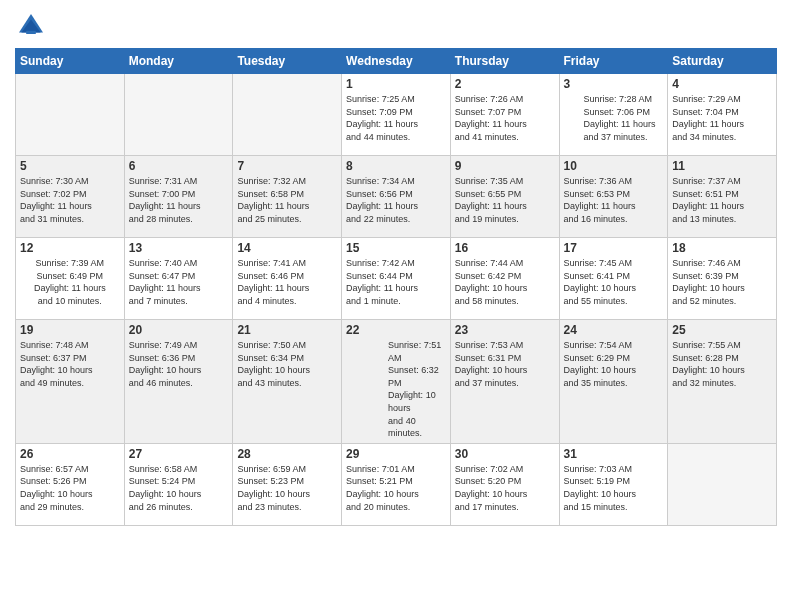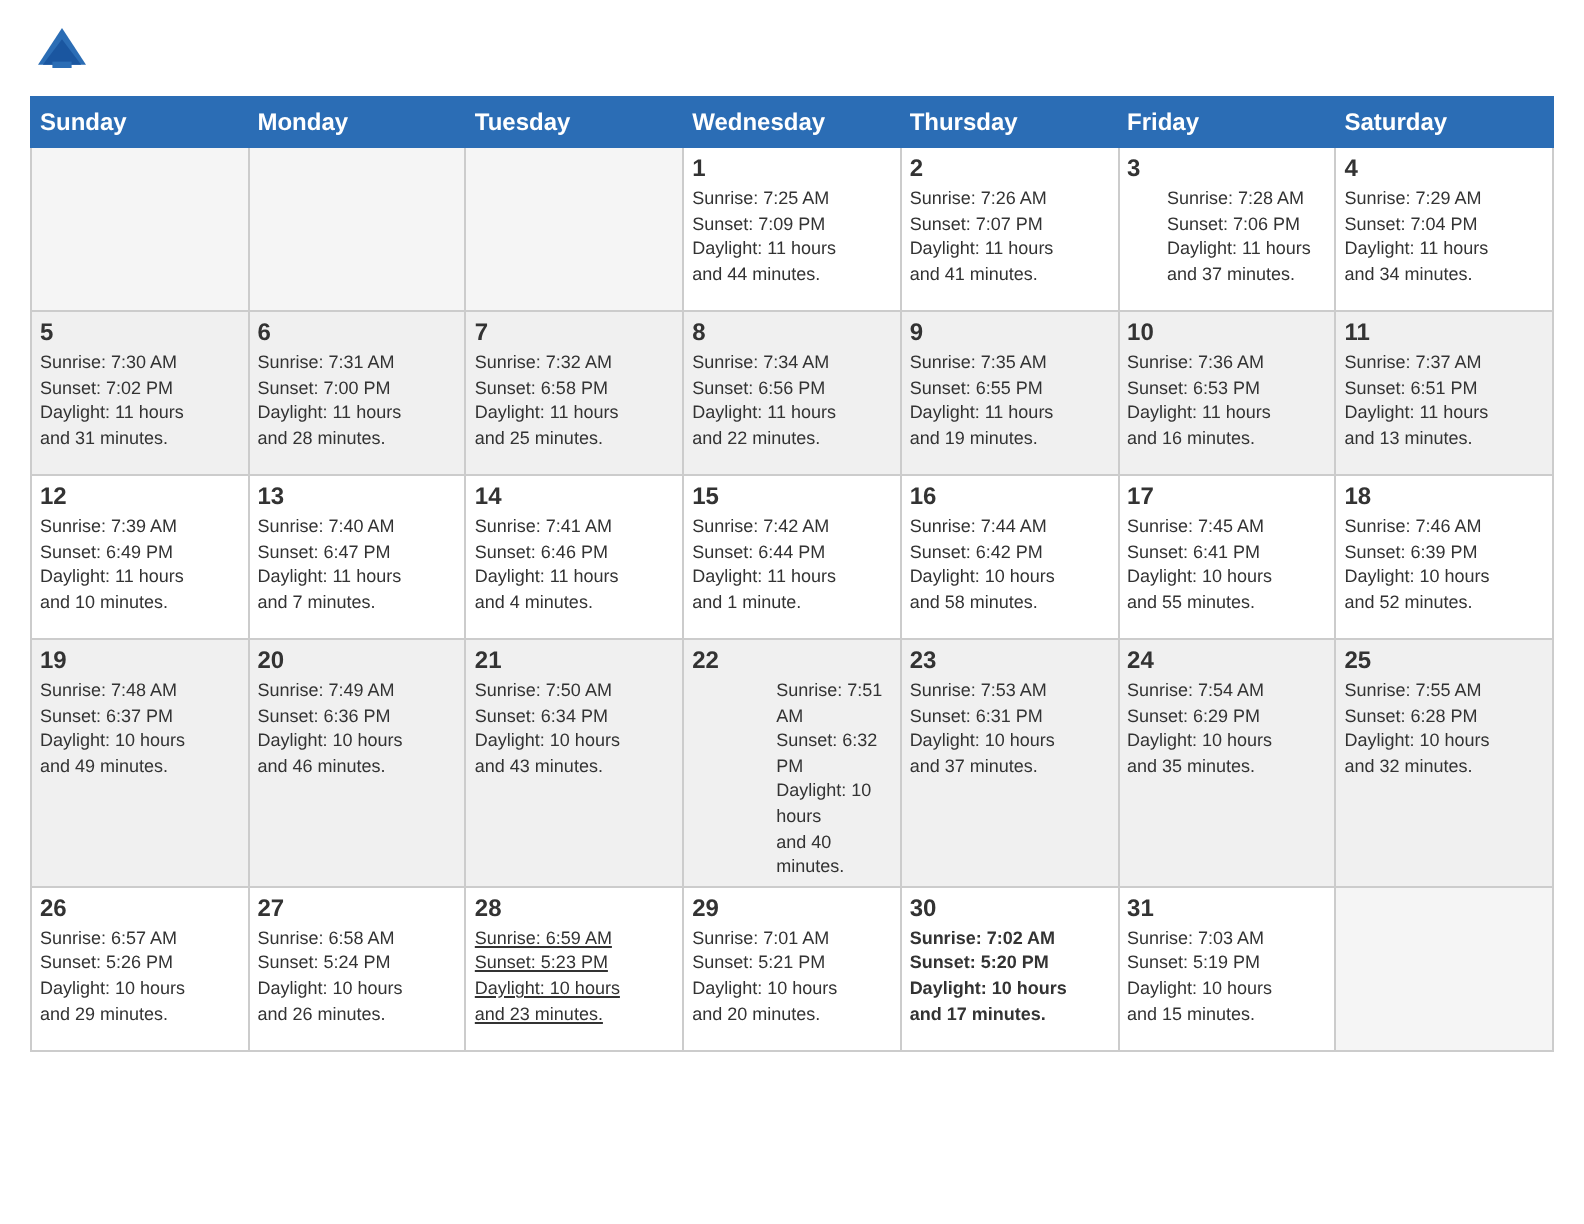--- a/index.html
+++ b/index.html
@@ -209,21 +209,21 @@
             <div class="day-number">11</div>
             <div class="day-info" style="white-space: pre-line;">Sunrise: 7:37 AM
 Sunset: 6:51 PM
 Daylight: 11 hours
 and 13 minutes.</div>
           </td>
         </tr>
         <tr>
           <td>
             <div class="day-number">12</div>
-            <div class="day-info" style="white-space: pre-line;">Sunrise: 7:39 AM
+            <div class="day-info" style="white-space: pre-line; text-align: center;">Sunrise: 7:39 AM
 Sunset: 6:49 PM
 Daylight: 11 hours
 and 10 minutes.</div>
           </td>
           <td>
             <div class="day-number">13</div>
             <div class="day-info" style="white-space: pre-line;">Sunrise: 7:40 AM
 Sunset: 6:47 PM
 Daylight: 11 hours
 and 7 minutes.</div>
@@ -325,35 +325,35 @@
           </td>
           <td>
             <div class="day-number">27</div>
             <div class="day-info" style="white-space: pre-line;">Sunrise: 6:58 AM
 Sunset: 5:24 PM
 Daylight: 10 hours
 and 26 minutes.</div>
           </td>
           <td>
             <div class="day-number">28</div>
-            <div class="day-info" style="white-space: pre-line; text-decoration: underline;">Sunrise: 6:59 AM
+            <div class="day-info" style="white-space: pre-line;">Sunrise: 6:59 AM
 Sunset: 5:23 PM
 Daylight: 10 hours
 and 23 minutes.</div>
           </td>
           <td>
             <div class="day-number">29</div>
             <div class="day-info" style="white-space: pre-line;">Sunrise: 7:01 AM
 Sunset: 5:21 PM
 Daylight: 10 hours
 and 20 minutes.</div>
           </td>
           <td>
             <div class="day-number">30</div>
-            <div class="day-info" style="white-space: pre-line; font-weight: bold;">Sunrise: 7:02 AM
+            <div class="day-info" style="white-space: pre-line;">Sunrise: 7:02 AM
 Sunset: 5:20 PM
 Daylight: 10 hours
 and 17 minutes.</div>
           </td>
           <td>
             <div class="day-number">31</div>
             <div class="day-info" style="white-space: pre-line;">Sunrise: 7:03 AM
 Sunset: 5:19 PM
 Daylight: 10 hours
 and 15 minutes.</div>

